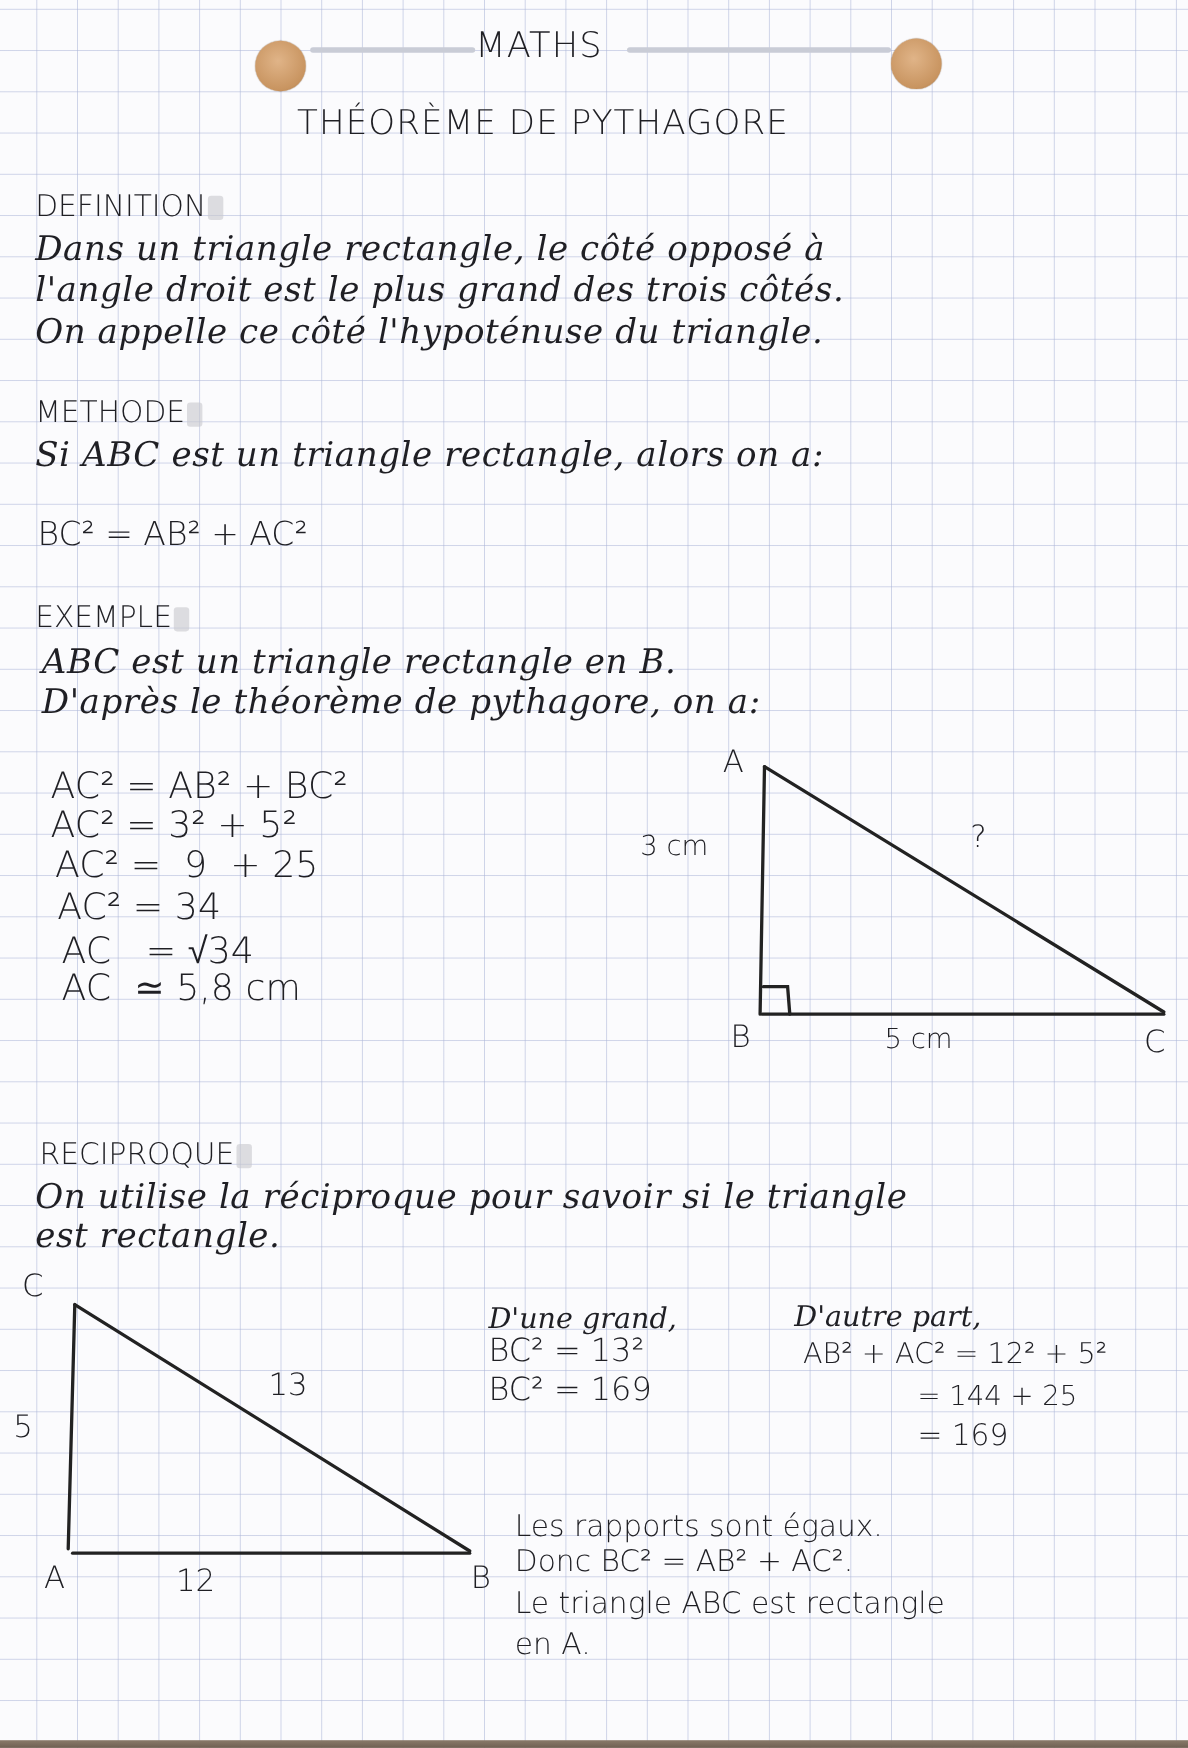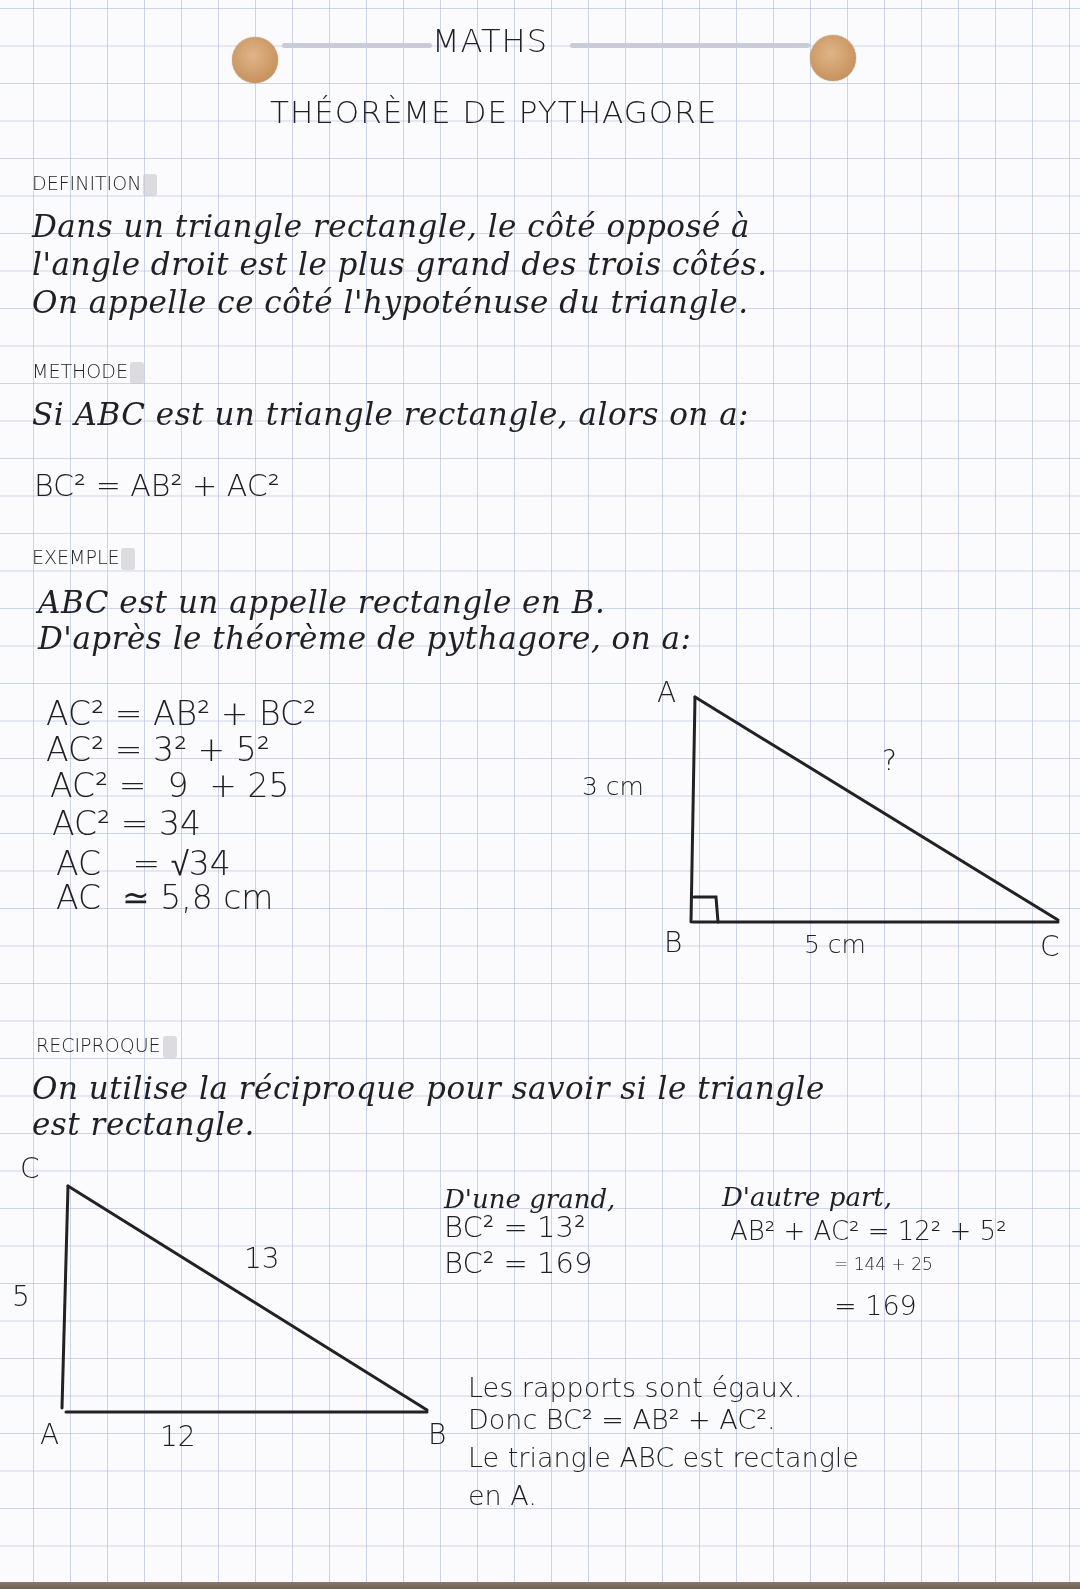--- a/index.html
+++ b/index.html
@@ -11,21 +11,21 @@
         linear-gradient(to right, rgba(170,180,215,0.55) 1px, transparent 1px);
       background-size: 37px 37.5px, 37px 37.5px;
       background-position: 0 8px, 33px 0;
       font-family: "DejaVu Sans", sans-serif;
       color: #1f1f24;
     }
     .abs { position: absolute; white-space: nowrap; }
     .caps { font-family: "DejaVu Sans", sans-serif; font-weight: 300; letter-spacing: 1px; }
     .hand { font-family: "DejaVu Serif", serif; font-style: italic; }
     .title { font-size: 32px; }
-    .heading { font-size: 19px; letter-spacing: 0px; }
+    .heading { font-size: 27px; letter-spacing: 0px; }
     .heading::after {
       content: ""; display: inline-block; width: 14px; height: 22px; margin-left: 2px;
       background: rgba(200,200,205,0.6); vertical-align: middle; border-radius: 3px;
     }
     .body-line { font-size: 31px; letter-spacing: 0.5px; }
     .math { font-family: "DejaVu Sans", sans-serif; font-weight: 300; font-size: 33px; }
     .label { font-family: "DejaVu Sans", sans-serif; font-weight: 300; font-size: 28px; }
     .dot {
       position: absolute; width: 46px; height: 46px; border-radius: 50%;
       background: radial-gradient(circle at 45% 40%, #e0b488, #c89460 70%, #9c6d43);
@@ -52,40 +52,40 @@
 <div class="abs caps heading" style="left:32px; top:172px;">DEFINITION</div>
 <div class="abs hand body-line" style="left:32px; top:208px;">Dans un triangle rectangle, le côté opposé à</div>
 <div class="abs hand body-line" style="left:32px; top:246px;">l'angle droit est le plus grand des trois côtés.</div>
 <div class="abs hand body-line" style="left:32px; top:284px;">On appelle ce côté l'hypoténuse du triangle.</div>
 
 <div class="abs caps heading" style="left:32px; top:360px;">METHODE</div>
 <div class="abs hand body-line" style="left:32px; top:396px;">Si ABC est un triangle rectangle, alors on a:</div>
 <div class="abs math" style="left:34px; top:468px; font-size:30px;">BC² = AB² + AC²</div>
 
 <div class="abs caps heading" style="left:32px; top:546px;">EXEMPLE</div>
-<div class="abs hand body-line" style="left:38px; top:584px;">ABC est un appelle rectangle en B.</div>
+<div class="abs hand body-line" style="left:38px; top:584px;">ABC est un triangle rectangle en B.</div>
 <div class="abs hand body-line" style="left:38px; top:620px;font-style:italic;">D'après le théorème de pythagore, on a:</div>
 
 <div class="abs math" style="left:46px; top:694px;">AC² = AB² + BC²</div>
 <div class="abs math" style="left:46px; top:730px;">AC² = 3² + 5²</div>
 <div class="abs math" style="left:50px; top:766px; white-space:pre;">AC² =  9  + 25</div>
 <div class="abs math" style="left:52px; top:804px;">AC² = 34</div>
 <div class="abs math" style="left:56px; top:844px; white-space:pre;">AC   = √34</div>
 <div class="abs math" style="left:56px; top:878px; white-space:pre;">AC  ≃ 5,8 cm</div>
 
 <svg class="tri" style="left:0; top:0;" width="1080" height="1589">
   <line x1="695" y1="697" x2="691" y2="922"></line>
   <line x1="693" y1="922" x2="1058" y2="922"></line>
   <line x1="695" y1="697" x2="1058" y2="920"></line>
   <polyline points="694,897 716,897 718,922"></polyline>
 </svg>
 <div class="abs label" style="left:657px; top:676px;">A</div>
 <div class="abs label" style="left:664px; top:926px;">B</div>
 <div class="abs label" style="left:1040px; top:930px;">C</div>
-<div class="abs label" style="left:582px; top:772px; font-size:25px;">3 cm</div>
+<div class="abs label" style="left:582px; top:754px; font-size:25px;">3 cm</div>
 <div class="abs label" style="left:804px; top:930px; font-size:25px;text-align:center;">5 cm</div>
 <div class="abs label" style="left:882px; top:744px;">?</div>
 
 <div class="abs caps heading" style="left:36px; top:998px;margin-top:36px;">RECIPROQUE</div>
 <div class="abs hand body-line" style="left:32px; top:1070px;">On utilise la réciproque pour savoir si le triangle</div>
 <div class="abs hand body-line" style="left:32px; top:1106px;">est rectangle.</div>
 
 <svg class="tri" style="left:0; top:0;" width="1080" height="1589">
   <line x1="68" y1="1186" x2="62" y2="1408"></line>
   <line x1="66" y1="1412" x2="427" y2="1412"></line>
@@ -97,21 +97,21 @@
 <div class="abs label" style="left:12px; top:1280px;">5</div>
 <div class="abs label" style="left:160px; top:1420px;">12</div>
 <div class="abs label" style="left:244px; top:1242px;">13</div>
 
 <div class="abs hand" style="left:444px; top:1184px; font-size:26px;">D'une grand,</div>
 <div class="abs math" style="left:444px; top:1210px; font-size:29px;">BC² = 13²</div>
 <div class="abs math" style="left:444px; top:1246px; font-size:29px;">BC² = 169</div>
 
 <div class="abs hand" style="left:722px; top:1182px; font-size:26px;">D'autre part,</div>
 <div class="abs math" style="left:730px; top:1216px; font-size:26px;">AB² + AC² = 12² + 5²</div>
-<div class="abs math" style="left:834px; top:1254px; font-size:17px;text-align:right;">= 144 + 25</div>
+<div class="abs math" style="left:834px; top:1254px; font-size:25px;text-align:right;">= 144 + 25</div>
 <div class="abs math" style="left:834px; top:1290px; font-size:27px;">= 169</div>
 
 <div class="abs label" style="left:468px; top:1372px; font-size:27px;">Les rapports sont égaux.</div>
 <div class="abs label" style="left:468px; top:1404px; font-size:27px;">Donc BC² = AB² + AC².</div>
 <div class="abs label" style="left:468px; top:1442px; font-size:27px;text-align:right;">Le triangle ABC est rectangle</div>
 <div class="abs label" style="left:468px; top:1480px; font-size:27px;">en A.</div>
 
 <div class="bottom-band"></div>
 
 </body></html>

